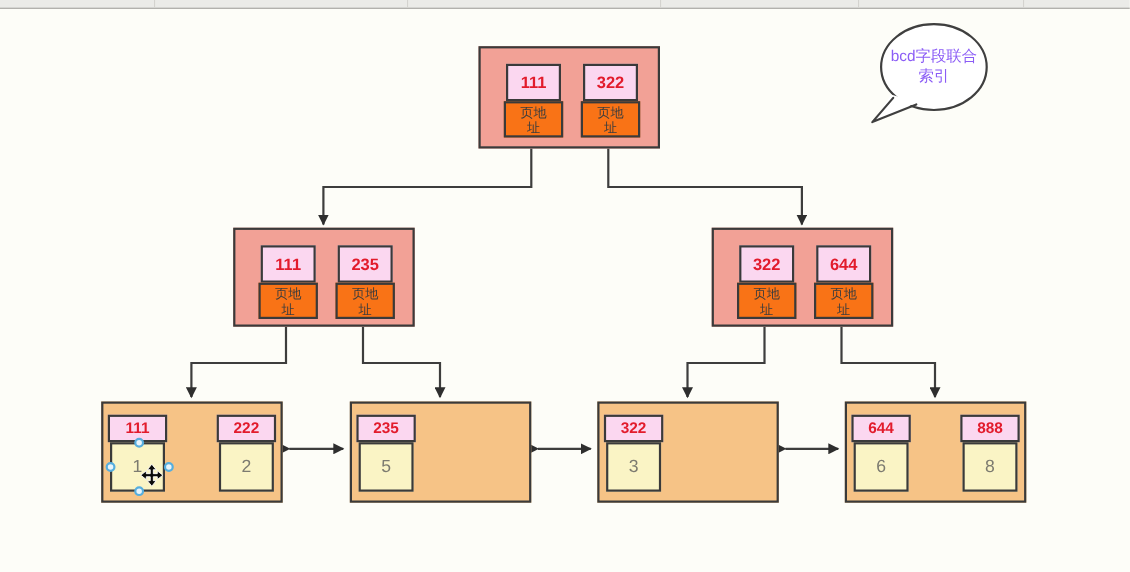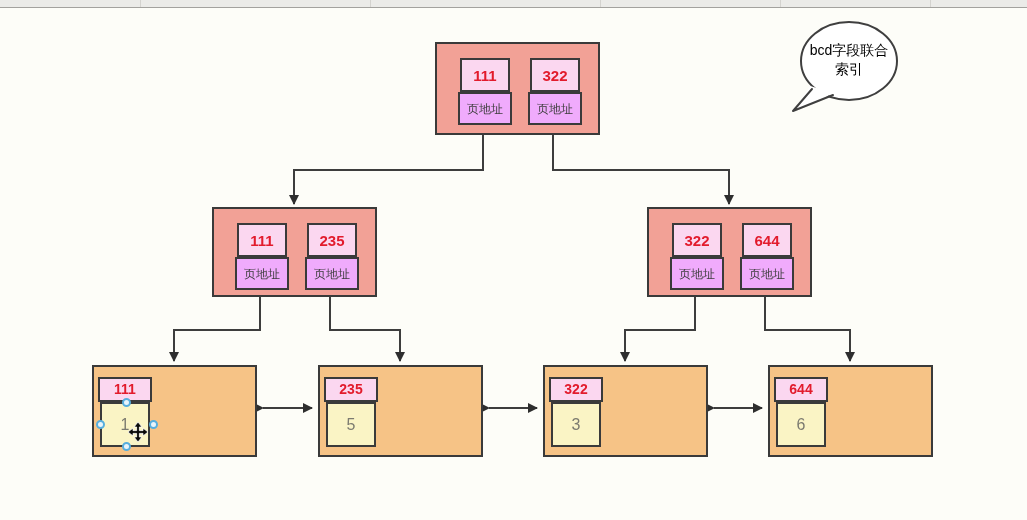--- a/index.html
+++ b/index.html
@@ -19,37 +19,37 @@
     border:2px solid #3a3a3a;box-sizing:border-box;}
   .node-root{left:435px;top:42px;}
   .node-l2l{left:212px;top:207px;height:90px;}
   .node-l2r{left:647px;top:207px;height:90px;}
   .icell{position:absolute;top:14px;width:54px;}
   .icell.c1{left:21px}.icell.c2{left:91px}
   .ikey{width:50px;margin:0 auto;height:34px;background:#fbd7f0;
     border:2px solid #3a3a3a;box-sizing:border-box;
     color:#e21b2c;font-weight:bold;font-size:15px;
     display:flex;align-items:center;justify-content:center;}
-  .iaddr{width:54px;height:33px;background:#f0abfc;border:2px solid #3a3a3a;
+  .iaddr{width:54px;height:33px;background:#f97316;border:2px solid #3a3a3a;
     box-sizing:border-box;color:#3d3d3d;font-size:12px;line-height:14px;
-    display:flex;flex-direction:row;align-items:center;justify-content:center;}
+    display:flex;flex-direction:column;align-items:center;justify-content:center;}
   
   .leaf{position:absolute;top:365px;width:165px;height:92px;background:#f6c386;
     border:2px solid #3a3a3a;box-sizing:border-box;}
   .leaf-1{left:92px}.leaf-2{left:318px}.leaf-3{left:543px}.leaf-4{left:768px}
   .lcell{position:absolute;top:10px;width:54px;}
   .lcell.c1{left:4px}.lcell.c2{left:103px}
   .lkey{height:25px;background:#fbd7f0;border:2px solid #3a3a3a;box-sizing:border-box;
     color:#e21b2c;font-weight:bold;font-size:14px;text-align:center;line-height:20px;}
   .lrow{width:50px;margin:0 auto;height:45px;background:#faf4c5;border:2px solid #3a3a3a;
     box-sizing:border-box;color:#7c7b70;font-size:16px;
     display:flex;align-items:center;justify-content:center;}
   
   .bubble-text{position:absolute;left:801px;top:41px;width:96px;
-    text-align:center;color:#000000;font-size:14px;line-height:19px;}
+    text-align:center;color:#8b5cf6;font-size:14px;line-height:19px;}
   .bubble-text span{display:block;}
   .iaddr span{display:block;}
   
   .handle{position:absolute;width:9px;height:9px;border-radius:50%;
     background:#e8f4fb;border:2px solid #56aede;box-sizing:border-box;}
   .h-top{left:122px;top:398px;}
   .h-left{left:96px;top:420px;}
   .h-right{left:149px;top:420px;}
   .h-bottom{left:122px;top:442px;}
   .movecur{position:absolute;left:127px;top:421px;width:22px;height:22px;}
@@ -147,20 +147,24 @@
       <span>址</span>
     </div>
   </div>
 </div>
 
 <div class="leaf leaf-1">
   <div class="lcell c1">
     <div class="lkey">111</div>
     <div class="lrow">1</div>
   </div>
+  <div class="lcell c2">
+    <div class="lkey">222</div>
+    <div class="lrow">2</div>
+  </div>
 </div>
 
 <div class="leaf leaf-2">
   <div class="lcell c1">
     <div class="lkey">235</div>
     <div class="lrow">5</div>
   </div>
 </div>
 
 <div class="leaf leaf-3">
@@ -168,20 +172,24 @@
     <div class="lkey">322</div>
     <div class="lrow">3</div>
   </div>
 </div>
 
 <div class="leaf leaf-4">
   <div class="lcell c1">
     <div class="lkey">644</div>
     <div class="lrow">6</div>
   </div>
+  <div class="lcell c2">
+    <div class="lkey">888</div>
+    <div class="lrow">8</div>
+  </div>
 </div>
 
 <div class="handle h-top"></div>
 <div class="handle h-left"></div>
 <div class="handle h-right"></div>
 <div class="handle h-bottom"></div>
 
 <svg class="movecur" viewBox="0 0 22 22">
   <path d="M11 1 L15 6 H12.4 V9.6 H16 V7 L21 11 L16 15 V12.4 H12.4 V16 H15 L11 21 L7 16 H9.6 V12.4 H6 V15 L1 11 L6 7 V9.6 H9.6 V6 H7 Z" fill="#0a0a0a" stroke="#ffffff" stroke-width="0.8"></path>
 </svg>

